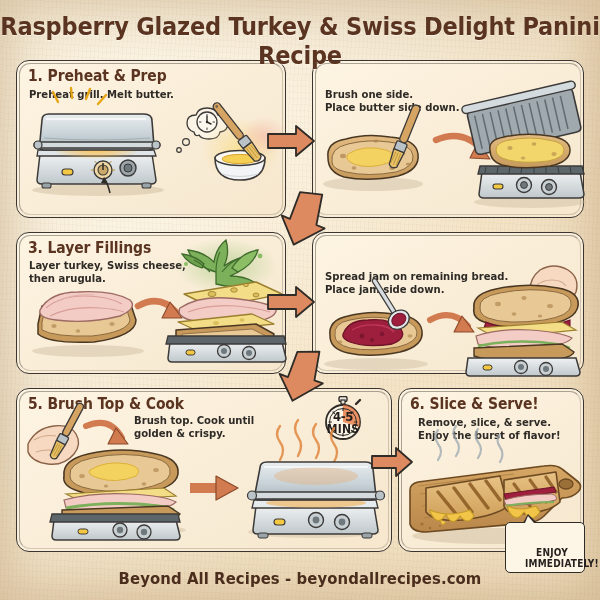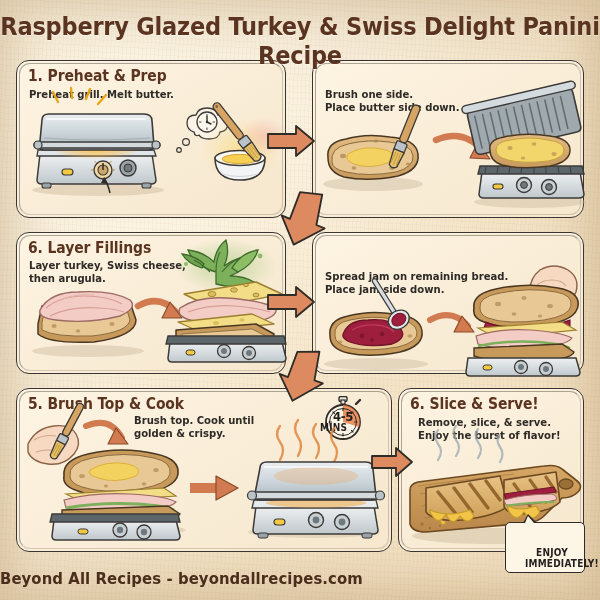--- a/index.html
+++ b/index.html
@@ -39,20 +39,21 @@
     text-align: center;
     font-size: 25px; font-weight: 700; letter-spacing: -0.2px;
     color: #5a3420;
     text-shadow: 0 1px 0 rgba(255,252,244,0.55);
     z-index: 6;
   }
 
   
   .footer {
     position: absolute; bottom: 12px; left: 0; width: 600px;
+    text-align: center;
     font-size: 16.5px; font-weight: 700; letter-spacing: 0.1px;
     color: #4a2d1c;
     z-index: 6;
   }
 
   
   .panel {
     position: absolute;
     background: linear-gradient(150deg, #fdf4e2 0%, #faeed9 45%, #f6e7cd 100%);
     border-radius: 13px;
@@ -96,22 +97,22 @@
   }
 
   .timer {
     position: absolute; z-index: 7; width: 46px; height: 46px;
   }
   .timer .tnum {
     position: absolute; left: 0; right: 0; top: 13px; text-align: center;
     font-size: 13px; font-weight: 700; color: #241f1c; letter-spacing: -0.4px;
   }
   .timer .tunit {
-    position: absolute; left: 0; right: 0; top: 25.5px; text-align: left;
-    font-size: 10px; font-weight: 700; color: #241f1c; letter-spacing: 0.2px;
+    position: absolute; left: 0; right: 0; top: 25.5px; text-align: center;
+    font-size: 12px; font-weight: 700; color: #241f1c; letter-spacing: 0.2px;
   }
 
   .bubble {
     position: absolute; z-index: 8;
     background: #fdf6e7; border: 1.5px solid #2f2b27; border-radius: 5px;
     padding: 2px 5px 3px 19px; text-align: center;
     font-size: 10px; font-weight: 700; color: #241f1c; line-height: 1.1;
     letter-spacing: 0.2px;
   }
   .bubble .tail {
@@ -612,21 +613,21 @@
   <div class="panel" style="left:312px; top:60px; width:272px; height:158px;">
     <div class="ink"></div>
     <div class="ink2"></div>
     <div class="p-sub" style="top:28px;">Brush one side.
 Place butter side down.</div>
   </div>
 
   <div class="panel" style="left:16px; top:232px; width:270px; height:142px;">
     <div class="ink"></div>
     <div class="ink2"></div>
-    <div class="p-head">6. Layer Fillings</div>
+    <div class="p-head">3. Layer Fillings</div>
     <div class="p-sub" style="top:27px;">Layer turkey, Swiss cheese,
 then arugula.</div>
   </div>
 
   <div class="panel" style="left:312px; top:232px; width:272px; height:142px;">
     <div class="ink"></div>
     <div class="ink2"></div>
     <div class="p-sub" style="top:27px;margin-top:11px;">Spread jam on remaining bread.
 Place jam side down.</div>
   </div>

